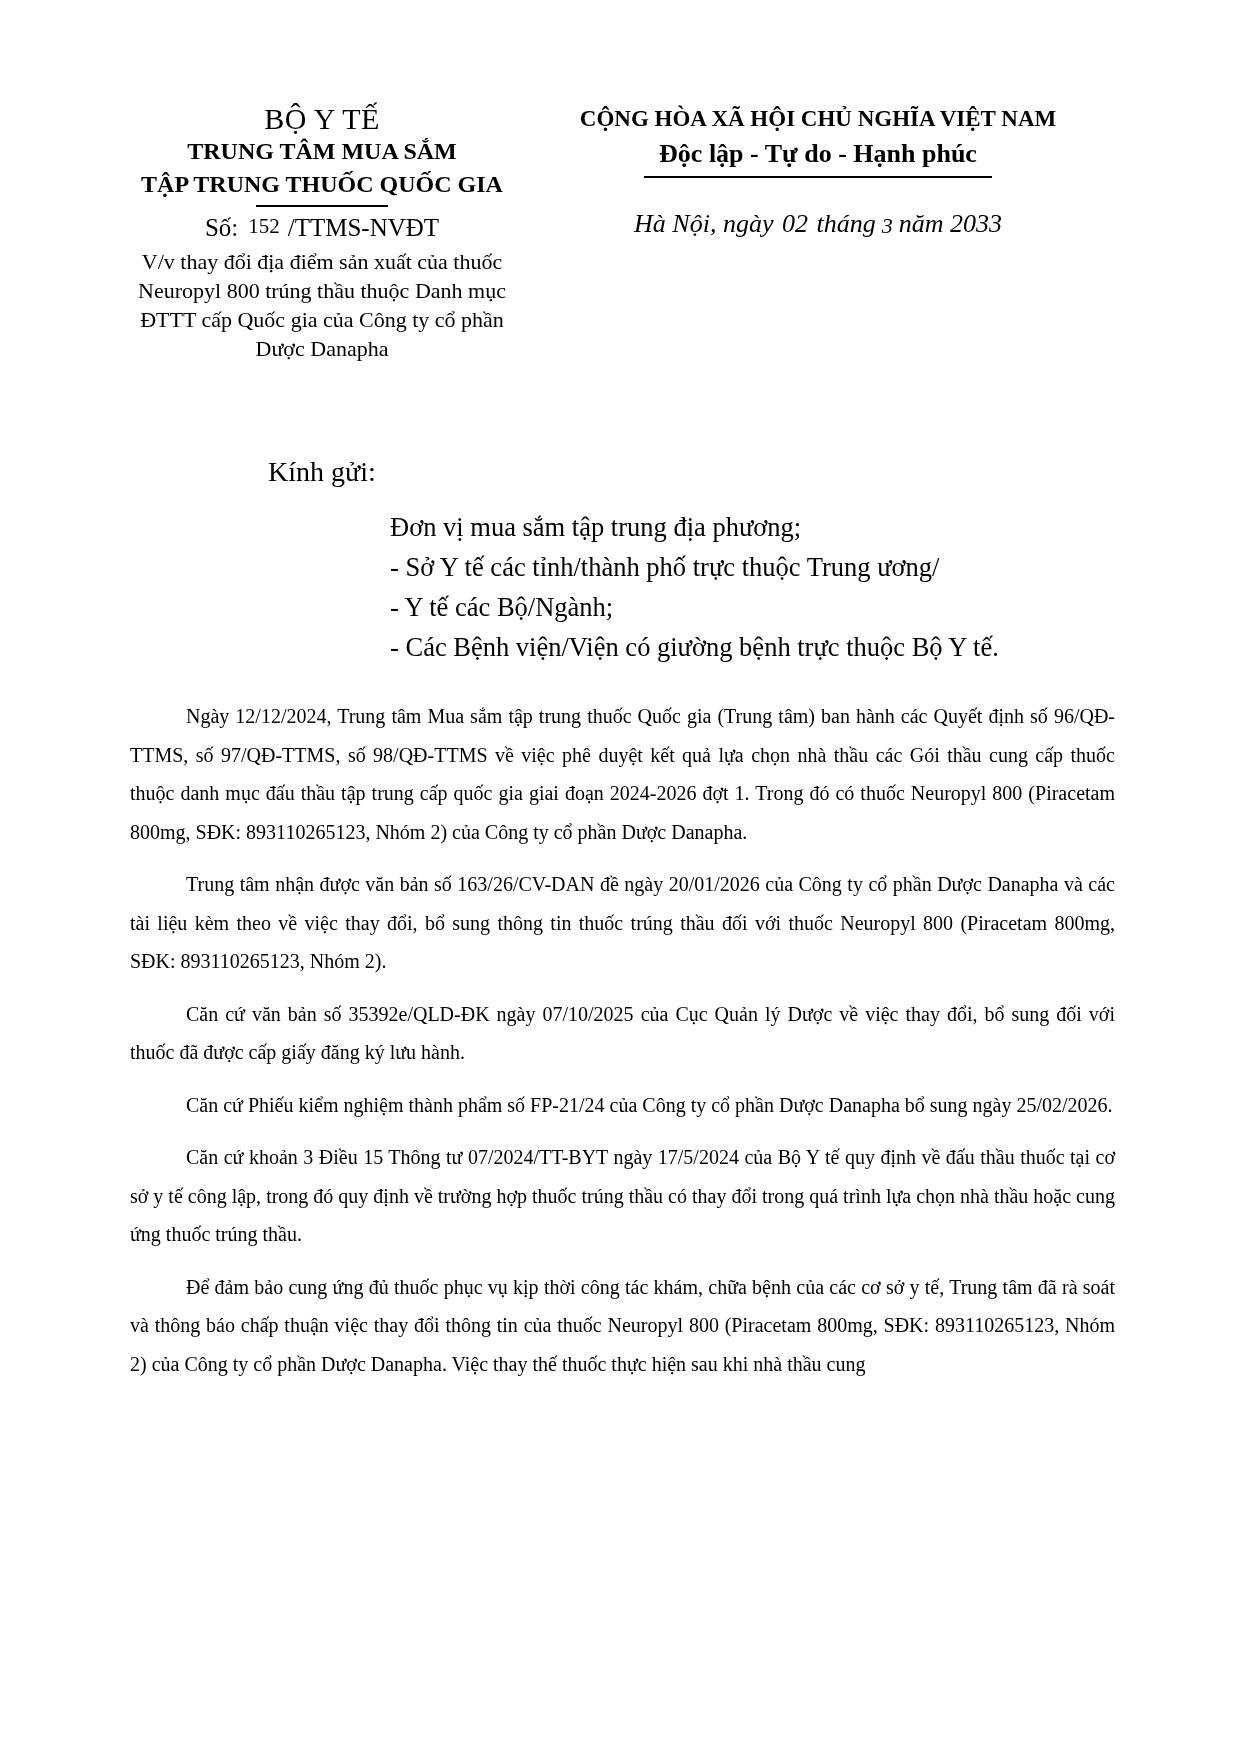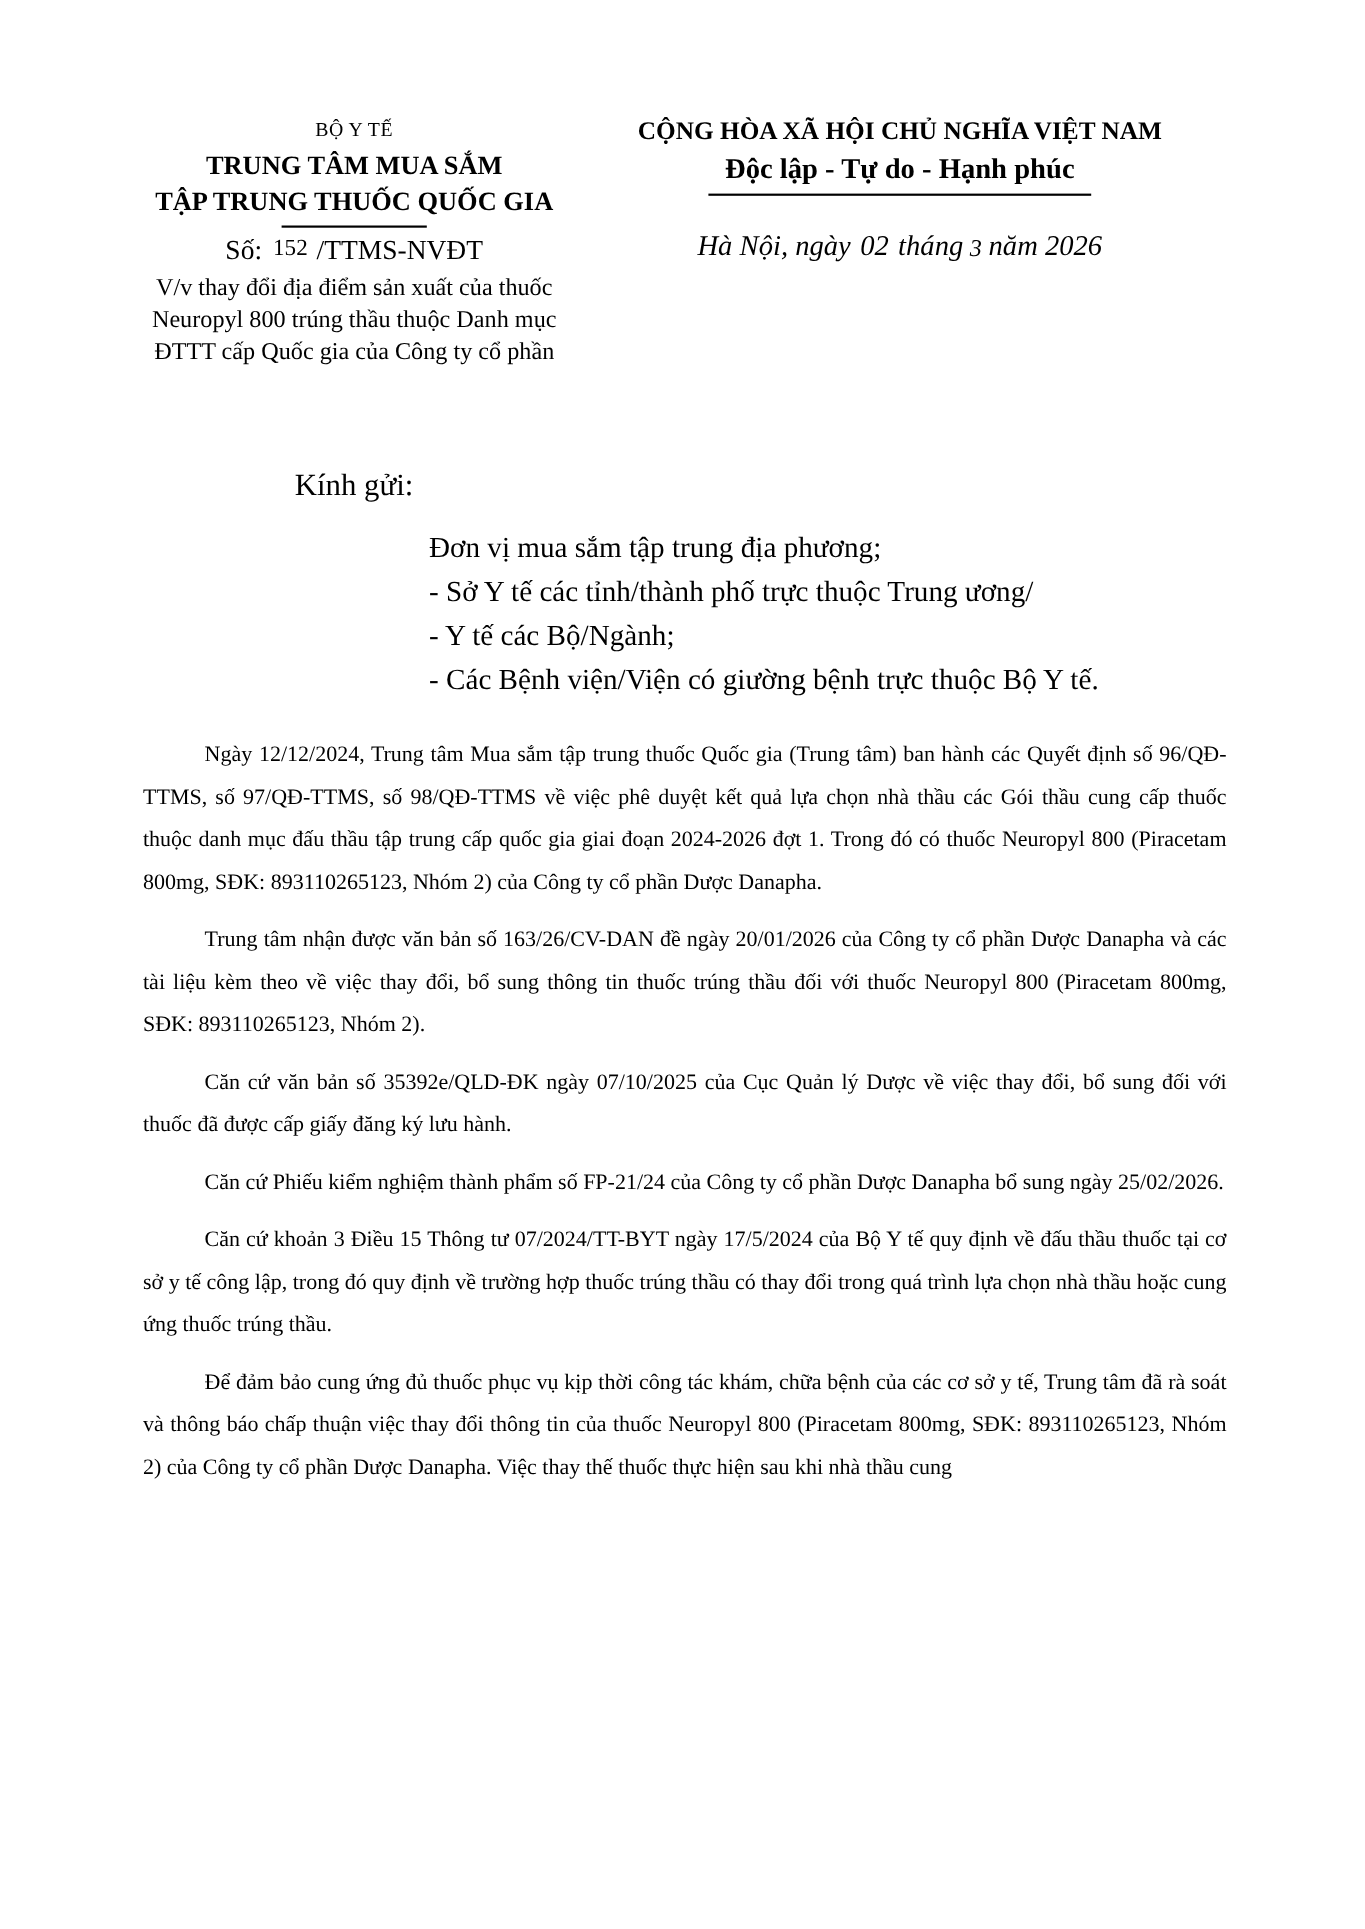--- a/index.html
+++ b/index.html
@@ -12,21 +12,21 @@
     background:#ffffff;
     color:#000000;
     font-family:"Liberation Serif", "DejaVu Serif", serif;
     overflow:hidden;
   }
   
   .header { display:flex; align-items:flex-start; padding-top:102px; }
   .col-left  { width:452px; margin-left:96px;  text-align:center; }
   .col-right { width:528px; margin-left:6px;   text-align:center; }
 
-  .org-parent { font-size:18px; line-height:33px; letter-spacing:0.5px; }
+  .org-parent { font-size:30px; line-height:33px; letter-spacing:0.5px; }
   .org-name   { font-size:24px; font-weight:bold; line-height:33px; }
   .org-divider {
     width:132px; border:0; border-top:2px solid #000;
     margin:4px auto 3px auto;
   }
   .doc-number { font-size:25px; line-height:35px; }
   .doc-number .num-value { font-size:21px; position:relative; top:-3px; padding:0 8px 0 10px;text-align:center; }
   .doc-subject { font-size:22px; line-height:29px; margin-top:0; }
 
   .motto-1 { font-size:23px; font-weight:bold; line-height:33px; }
@@ -69,32 +69,33 @@
         <span>Số:</span><span class="num-value">152</span><span>/TTMS-NVĐT</span>
       </div>
       <div class="doc-subject">
 
           <div>V/v thay đổi địa điểm sản xuất của thuốc</div>
 
           <div>Neuropyl 800 trúng thầu thuộc Danh mục</div>
 
           <div>ĐTTT cấp Quốc gia của Công ty cổ phần</div>
 
+          <div>Dược Danapha</div>
         </div>
     </div>
 
     <div class="col-right">
       <div class="motto-1">CỘNG HÒA XÃ HỘI CHỦ NGHĨA VIỆT NAM</div>
       <div class="motto-2">Độc lập - Tự do - Hạnh phúc</div>
       <hr class="motto-divider">
       <div class="place-date">
         <span>Hà Nội, ngày</span>
         <span class="pd-day">02</span>
         <span>tháng</span><span class="pd-month">3</span><span>năm</span>
-        <span>2026</span>
+        <span>2033</span>
       </div>
     </div>
 
   </div>
 
   <div class="salutation">
     <div class="salutation-label">Kính gửi:</div>
     <div class="recipient-list">
 
         <div>Đơn vị mua sắm tập trung địa phương;</div>

